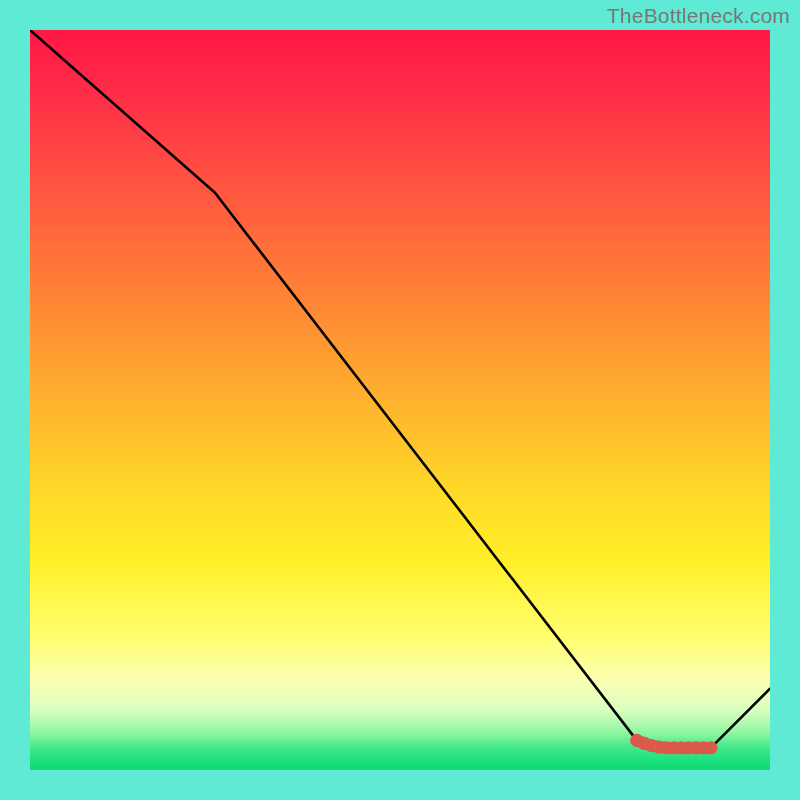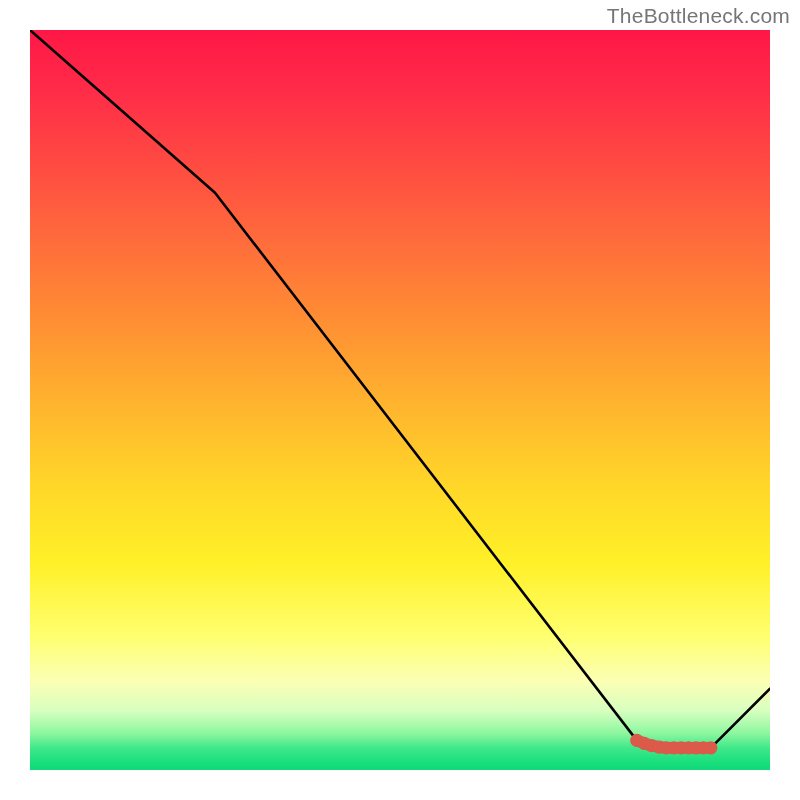--- a/index.html
+++ b/index.html
@@ -8,21 +8,21 @@
     width: 800px;
     height: 800px;
     background: #000;
     overflow: hidden;
     font-family: Arial, Helvetica, sans-serif;
   }
   .frame {
     position: relative;
     width: 800px;
     height: 800px;
-    background: #ffffff;
+    background: #5eead4;
   }
   .plot-area {
     position: absolute;
     left: 30px;
     top: 30px;
     width: 740px;
     height: 740px;
     
     background: linear-gradient(
       to bottom,

